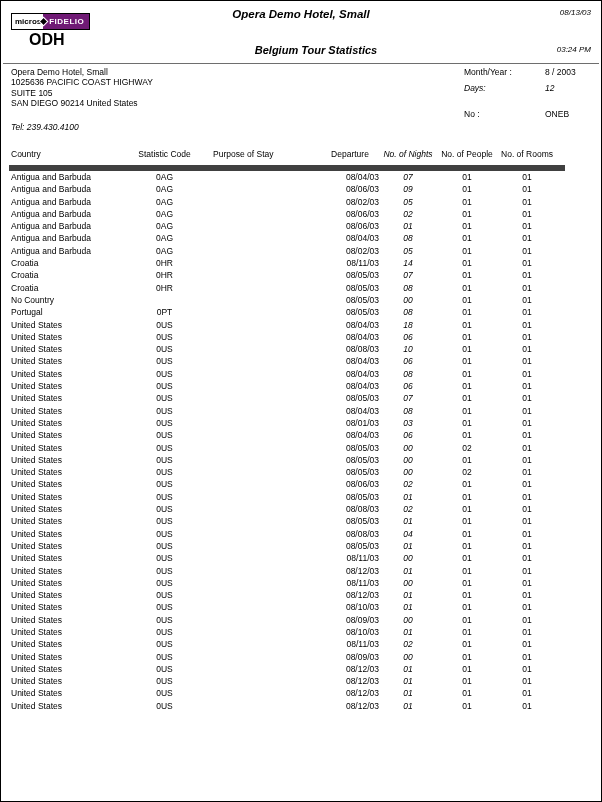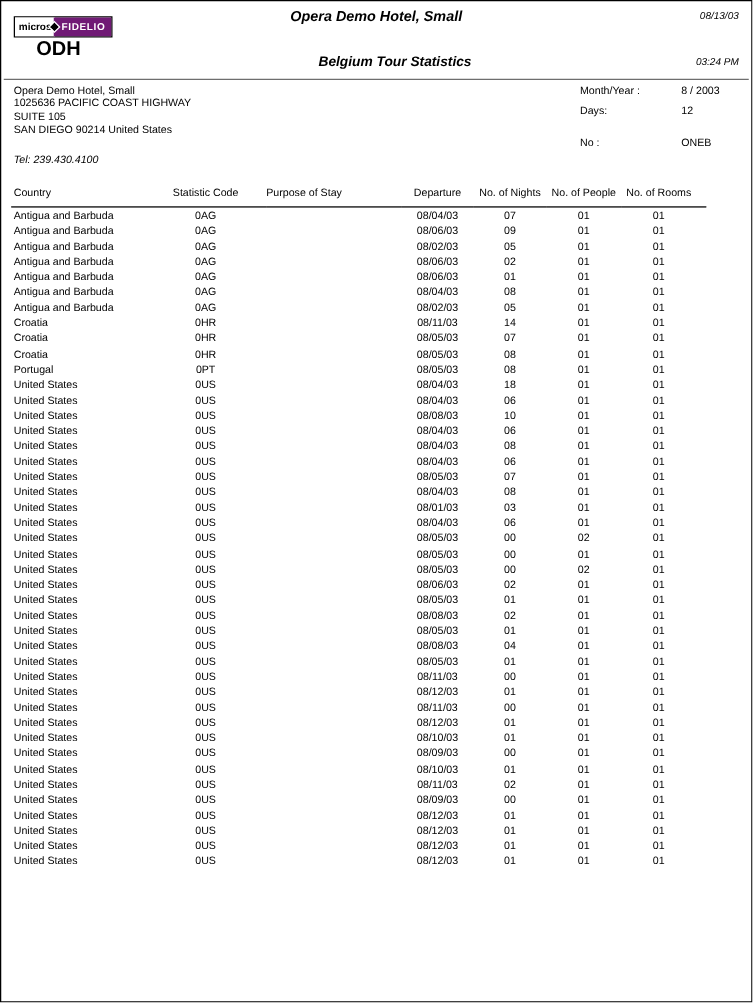--- a/index.html
+++ b/index.html
@@ -22,34 +22,34 @@
   .run-date{position:absolute;top:7px;right:10px;font-size:8px;font-style:italic;}
   .report-title{position:absolute;top:43px;left:0;width:100%;text-align:center;
         font-size:11px;font-weight:bold;font-style:italic;padding-left:15px;}
   .run-time{position:absolute;top:44px;right:10px;font-size:8px;font-style:italic;}
   .header-divider{position:absolute;top:62px;left:2px;right:2px;border-top:1px solid #6e6e6e;}
   
   .address{position:absolute;left:10px;top:66px;font-size:8.5px;line-height:10.3px;white-space:nowrap;}
   .tel{position:absolute;left:10px;top:121px;font-size:8.5px;font-style:italic;}
   .param{position:absolute;left:463px;font-size:8.5px;white-space:nowrap;width:130px;}
   .param .val{position:absolute;left:64px;top:0;margin-left:17px;}
-  .param-0{top:66px;} .param-1{top:82px;} .param-2{top:108px;}
+  .param-0{top:66px;} .param-1{top:82px;font-style:italic;} .param-2{top:108px;}
   
   table[data-name="statistics-table"]{
     position:absolute;left:8px;top:146px;width:546px;
     border-collapse:collapse;table-layout:fixed;font-size:8.5px;
   }
   th{font-weight:normal;text-align:left;vertical-align:top;padding:2px 0 0 0;height:16px;
-     border-bottom:1px solid #404040;white-space:nowrap;overflow:hidden;}
+     border-bottom:6px solid #404040;white-space:nowrap;overflow:hidden;}
   td{padding:0;line-height:12.3px;height:12.3px;white-space:nowrap;overflow:hidden;}
   .c0{width:105px;padding-left:2px;}
   .c1{width:97px;text-align:center;}
   .c2{width:108px;}
-  .c3{width:58px;text-align:center;}
-  .c4{width:58px;text-align:center;}
+  .c3{width:58px;text-align:right;}
+  .c4{width:58px;text-align:center;font-style:italic;}
   .c5{width:60px;text-align:center;}
   .c6{width:60px;text-align:center;padding-right:8px;}
   th.c3,th.c4,th.c5,th.c6{text-align:center;margin-top:10px;}
 </style>
 </head>
 <body>
 
 <div class="page" data-name="report-page">
 
   <div class="logo" data-name="micros-fidelio-logo">
@@ -184,20 +184,29 @@
         <tr data-name="table-row">
           <td class="c0" data-name="table-cell">Croatia</td>
           <td class="c1" data-name="table-cell">0HR</td>
           <td class="c2" data-name="table-cell"></td>
           <td class="c3" data-name="table-cell">08/05/03</td>
           <td class="c4" data-name="table-cell">08</td>
           <td class="c5" data-name="table-cell">01</td>
           <td class="c6" data-name="table-cell">01</td>
         </tr>
         <tr data-name="table-row">
+          <td class="c0" data-name="table-cell">No Country</td>
+          <td class="c1" data-name="table-cell"></td>
+          <td class="c2" data-name="table-cell"></td>
+          <td class="c3" data-name="table-cell">08/05/03</td>
+          <td class="c4" data-name="table-cell">00</td>
+          <td class="c5" data-name="table-cell">01</td>
+          <td class="c6" data-name="table-cell">01</td>
+        </tr>
+        <tr data-name="table-row">
           <td class="c0" data-name="table-cell">Portugal</td>
           <td class="c1" data-name="table-cell">0PT</td>
           <td class="c2" data-name="table-cell"></td>
           <td class="c3" data-name="table-cell">08/05/03</td>
           <td class="c4" data-name="table-cell">08</td>
           <td class="c5" data-name="table-cell">01</td>
           <td class="c6" data-name="table-cell">01</td>
         </tr>
         <tr data-name="table-row">
           <td class="c0" data-name="table-cell">United States</td>

